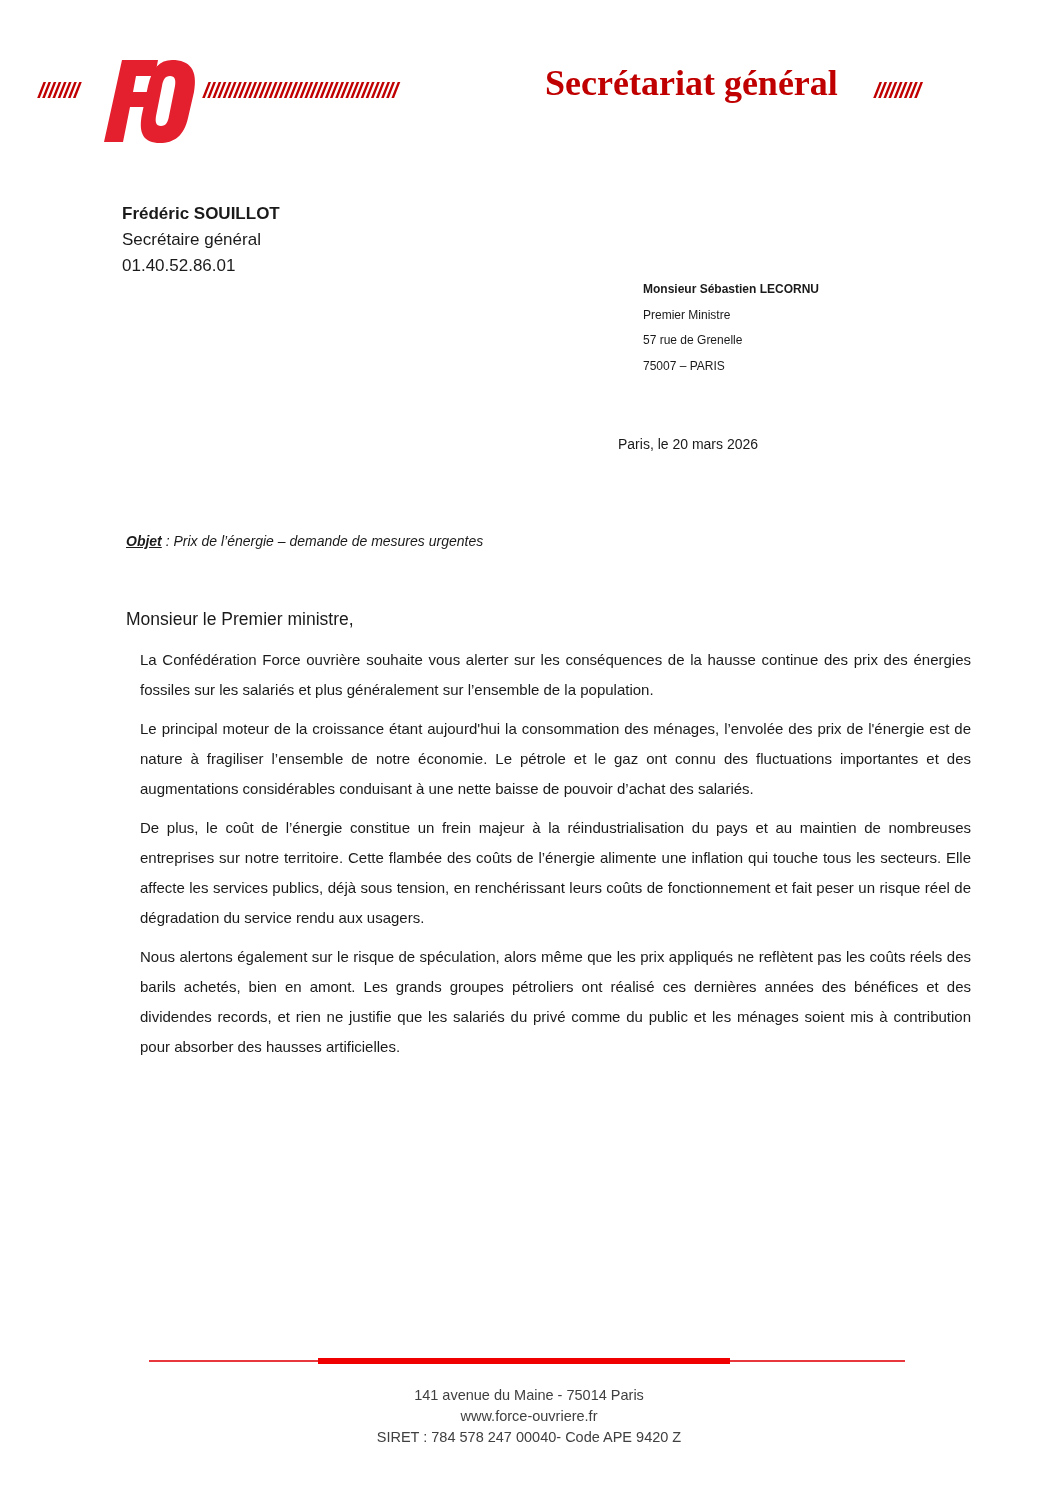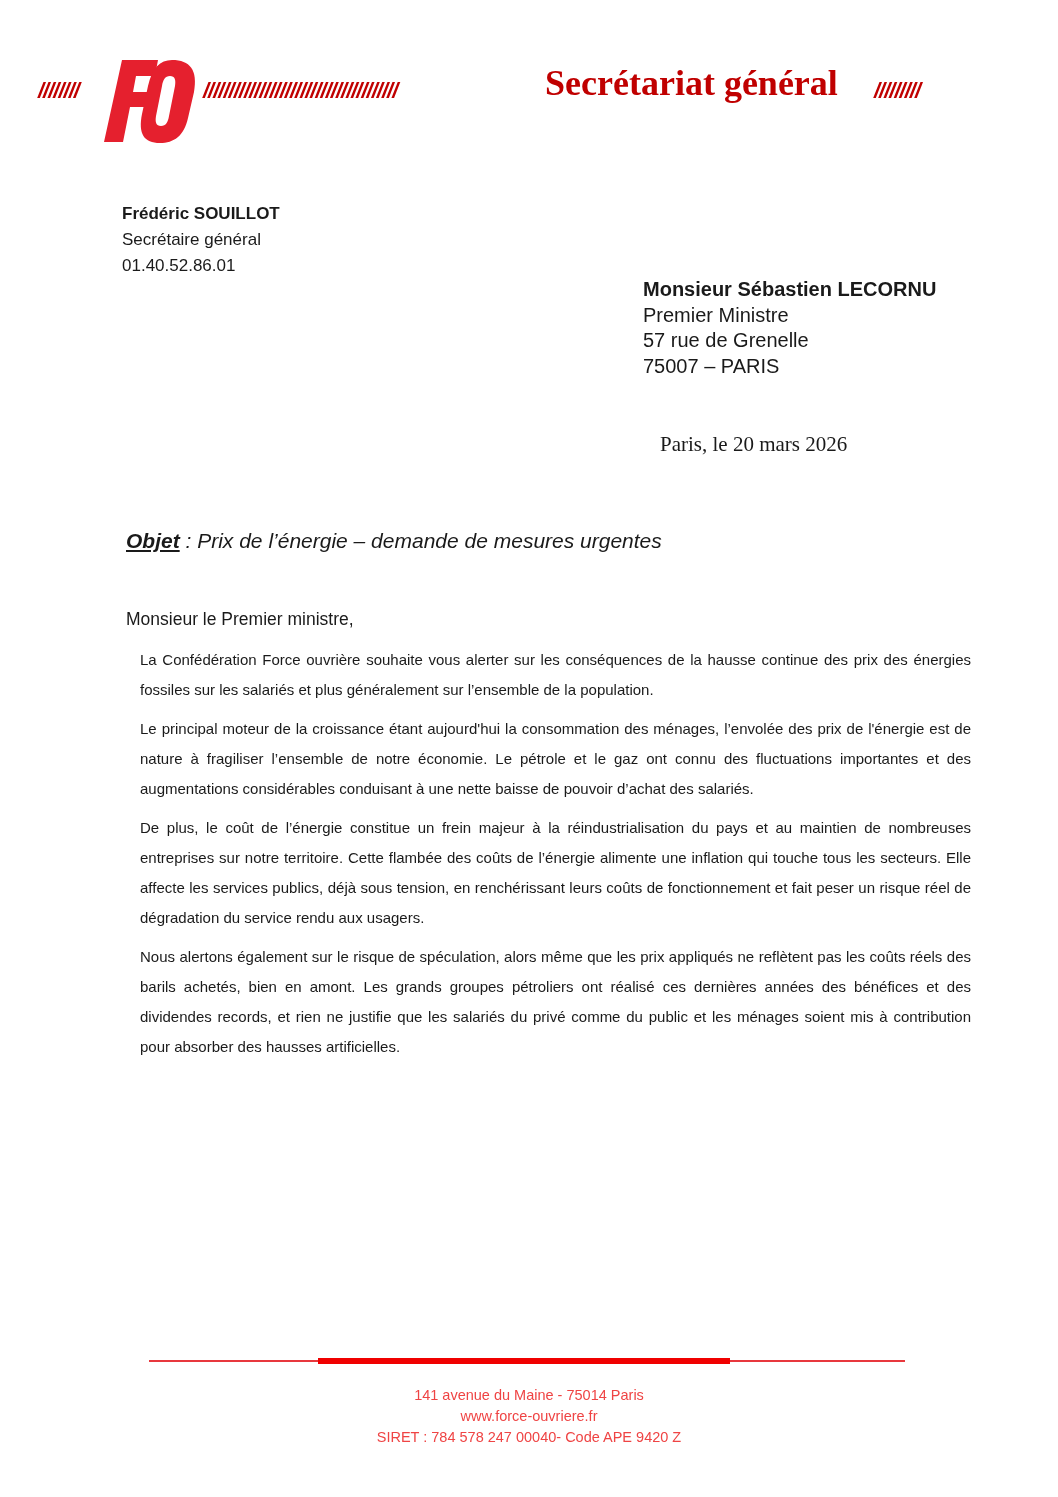--- a/index.html
+++ b/index.html
@@ -16,39 +16,39 @@
   .logo { position: absolute; left: 100px; top: 56px; width: 100px; height: 90px; }
   .header-title { position: absolute; left: 520px; top: 62px; color: #c00000;
                   font-family: "Liberation Serif", "DejaVu Serif", serif; font-weight: bold;
                   font-size: 36px; white-space: nowrap; margin-left: 25px; }
 
   
   .sender { position: absolute; left: 122px; top: 201px; font-size: 17px; line-height: 26px; }
   .sender .name { font-weight: bold; }
 
   
-  .recipient { position: absolute; left: 643px; top: 277px; font-size: 20px; line-height: 25.6px; }
+  .recipient { position: absolute; left: 643px; top: 277px; font-size: 12px; line-height: 25.6px; }
   .recipient .name { font-weight: bold; }
-  .date { position: absolute; left: 660px; top: 431px; font-size: 21px; line-height: 26px; font-family: Liberation Serif, serif; }
+  .date { position: absolute; left: 618px; top: 431px; font-size: 14px; line-height: 26px; }
 
   
-  .subject { position: absolute; left: 126px; top: 528px; font-size: 21px; line-height: 26px; }
+  .subject { position: absolute; left: 126px; top: 528px; font-size: 14px; line-height: 26px; }
   .subject .label { font-weight: bold; font-style: italic; text-decoration: underline; }
   .subject .text { font-style: italic; }
 
   
   .salutation { position: absolute; left: 126px; top: 606px; font-size: 17.5px; line-height: 26px; }
   .body { position: absolute; left: 140px; top: 645px; width: 831px; font-size: 15px; line-height: 30px; }
   .body p { margin: 0 0 9px 0; text-align: justify; }
 
   
   .footer-line-thin { position: absolute; left: 149px; top: 1360px; width: 756px; height: 2px; background: #e8383d; }
   .footer-line-thick { position: absolute; left: 318px; top: 1358px; width: 412px; height: 6px; background: #f00000; }
   .footer { position: absolute; left: 0; top: 1385px; width: 1058px; text-align: center;
-            font-size: 14.5px; line-height: 21px; color: #ef4444; }
+            font-size: 14.5px; line-height: 21px; color: #404040; }
 </style>
 </head>
 <body>
 
 <div class="header">
   <span class="slashes left">////////</span>
   <svg class="logo" viewBox="0 0 100 90">
 
     <path d="M22 4 L58 4 L55 20 L36 20 L33 36 L50 36 L47 51 L30 51 L23 86 L4 86 Z" fill="#e5202e"></path>
 

